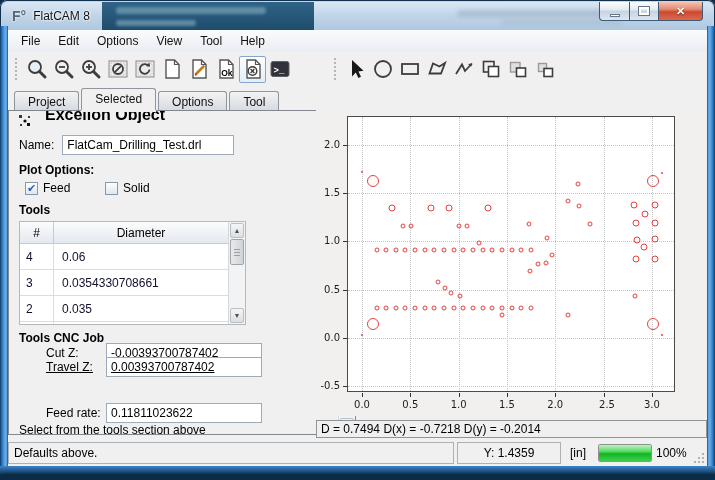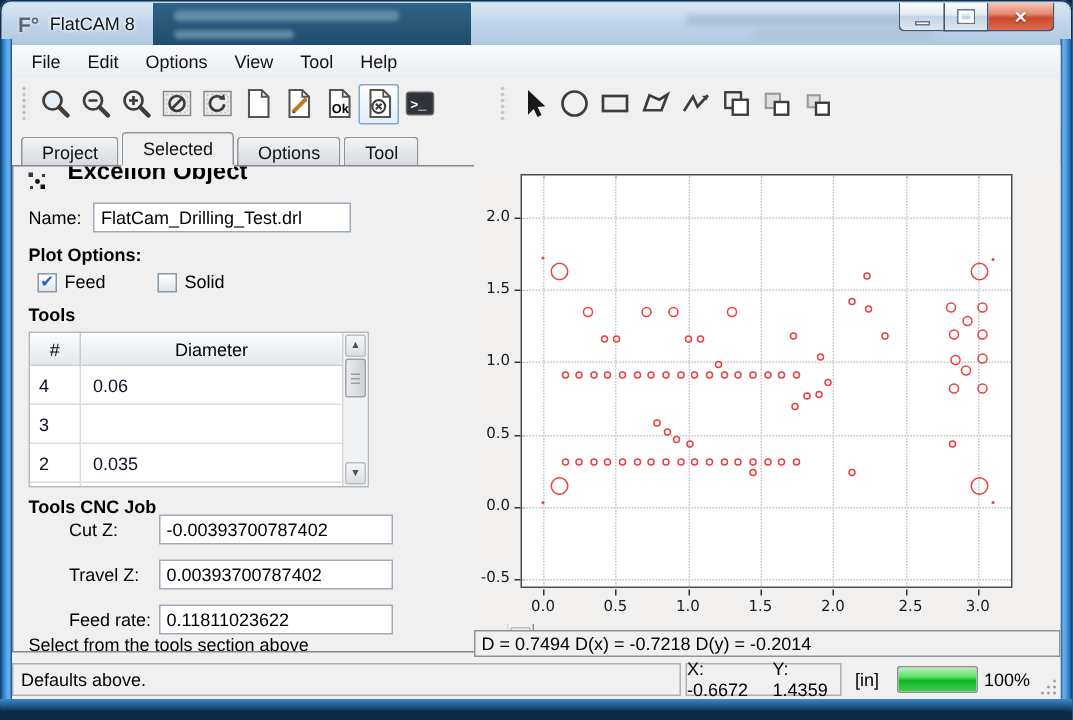--- a/index.html
+++ b/index.html
@@ -347,20 +347,21 @@
                   <div class="tt-h c1">#</div>
                   <div class="tt-h c2">Diameter</div>
                 </div>
                 <div id="tt-body">
                     <div class="tt-row">
                       <div class="tt-c c1">4</div>
                       <div class="tt-c c2">0.06</div>
                     </div>
                     <div class="tt-row">
                       <div class="tt-c c1">3</div>
+                      <div class="tt-c c2">0.0354330708661</div>
                     </div>
                     <div class="tt-row">
                       <div class="tt-c c1">2</div>
                       <div class="tt-c c2">0.035</div>
                     </div>
                     <div class="tt-row" style="height: 10px;">
                       <div class="tt-c c1"></div>
                       <div class="tt-c c2"></div>
                     </div>
                   </div>
@@ -373,21 +374,21 @@
                 <div class="sb-arrow sb-down">▼</div>
               </div>
             </div>
 
             <div class="bold-lbl cnc-lbl">Tools CNC Job</div>
             <div id="cnc-fields">
                 <div class="field-row" style="top: 232px;">
                   <span class="lbl">Cut Z:</span>
                   <input class="txt field-input" value="-0.00393700787402" style="">
                 </div>
-                <div class="field-row" style="top: 262px;">
+                <div class="field-row" style="top: 246px; text-decoration: underline;">
                   <span class="lbl">Travel Z:</span>
                   <input class="txt field-input" value="0.00393700787402" style="">
                 </div>
                 <div class="field-row" style="top: 292px;">
                   <span class="lbl">Feed rate:</span>
                   <input class="txt field-input" value="0.11811023622" style="">
                 </div>
               </div>
             <div class="footer-note">Select from the tools section above</div>
           </div>
@@ -522,21 +523,20 @@
                 <div class="hole-ring" style="height: 5px; width: 5px; left: 287.423px; top: 179.497px;"></div>
               </div>
           </div>
           <div class="dist-box">D = 0.7494  D(x) = -0.7218  D(y) = -0.2014</div>
         </div>
       </div>
 
       <div class="statusbar">
         <div class="st-panel st-msg">Defaults above.</div>
         <div class="st-panel st-coords">
-          <span>X: -0.6672</span>
           <span>Y: 1.4359</span>
         </div>
         <div class="st-units">[in]</div>
         <div class="progress">
             <div class="fill" id="prog-fill" style="width: 100%;"></div>
           </div>
         <div class="st-pct">100%</div>
         <svg class="grip" width="12" height="12">
           <g fill="#9b9ea3">
               <circle cx="10" cy="2" r="1"></circle>

